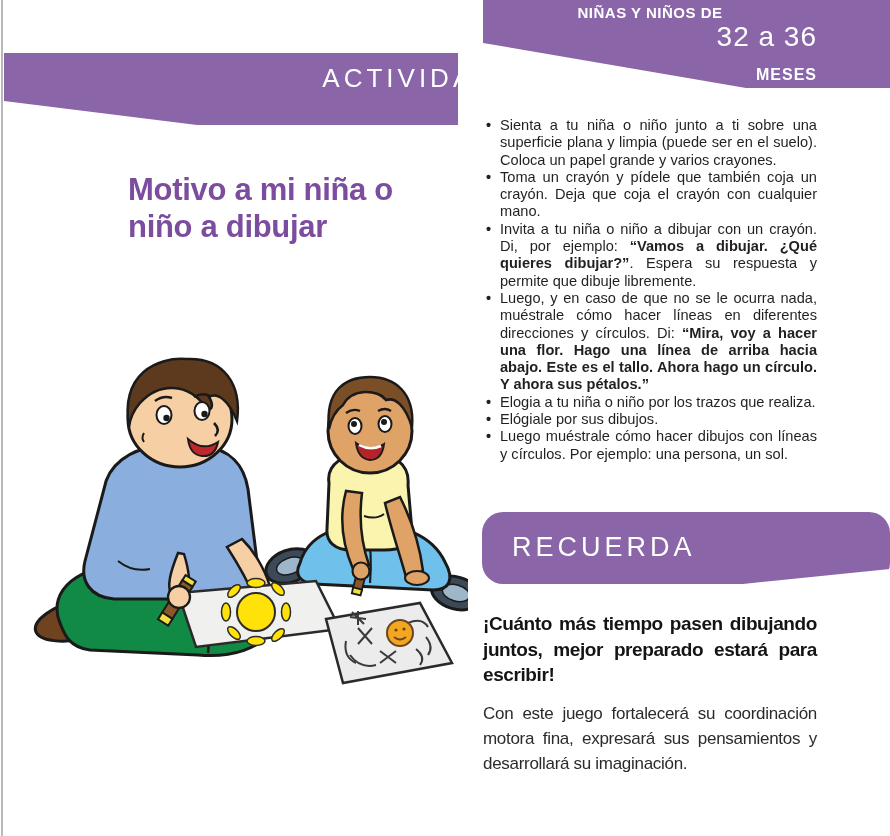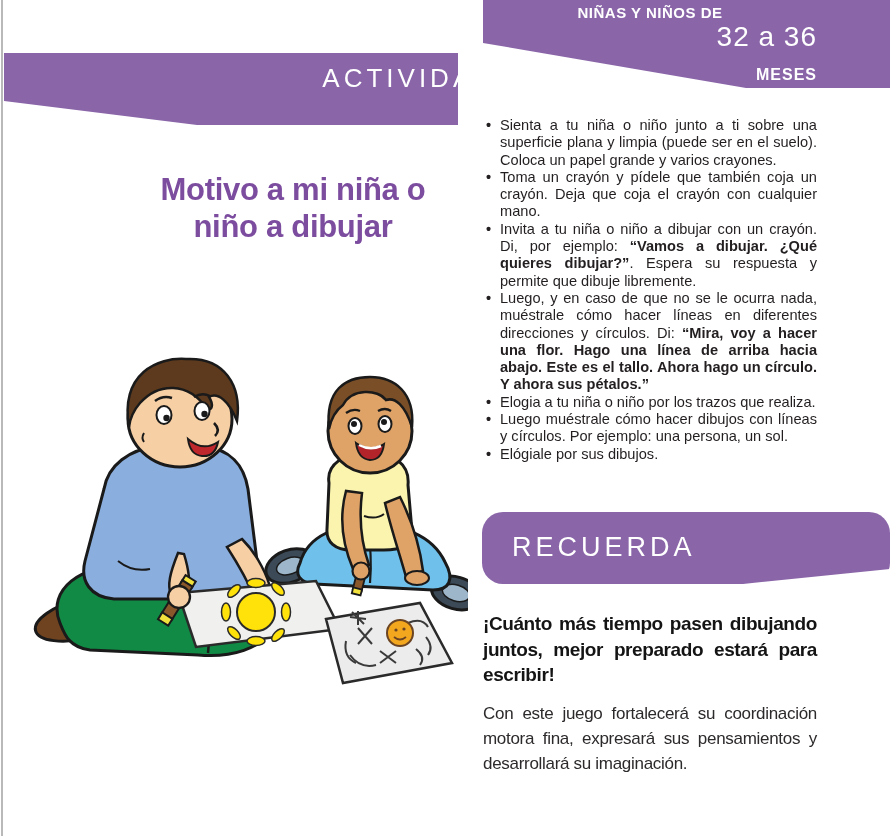--- a/index.html
+++ b/index.html
@@ -36,21 +36,21 @@
     clip-path:polygon(0 0,454px 0,454px 72px,193px 72px,0 48px);
   }
   .activity-banner .label{
     position:absolute;right:25px;top:10px;color:#fff;
     font-size:26px;font-weight:300;letter-spacing:4px;
   }
 
   
   .sheet-title{
     position:absolute;left:128px;top:150px;width:330px;
-    text-align:center;color:var(--purple-title);
+    text-align:left;color:var(--purple-title);
     font-size:31px;line-height:37px;font-weight:700;
     letter-spacing:-0.3px;
   }
 
   
   .instructions{
     position:absolute;left:483px;top:117px;width:334px;
     margin:0;padding:0;list-style:none;
     color:var(--ink);font-size:14.6px;line-height:17.3px;
     text-align:justify;
@@ -106,22 +106,22 @@
   </div>
 
   <h1 class="sheet-title">Motivo a mi niña o niño a dibujar</h1>
 
   <ul class="instructions" id="instruction-list">
       <li><span>Sienta a tu niña o niño junto a ti sobre una superficie plana y limpia (puede ser en el suelo). Coloca un papel grande y varios crayones.</span></li>
       <li><span>Toma un crayón y pídele que también coja un crayón. Deja que coja el crayón con cualquier mano.</span></li>
       <li><span>Invita a tu niña o niño a dibujar con un crayón. Di, por ejemplo: </span><b>“Vamos a dibujar. ¿Qué quieres dibujar?”</b><span>. Espera su respuesta y permite que dibuje libremente.</span></li>
       <li><span>Luego, y en caso de que no se le ocurra nada, muéstrale cómo hacer líneas en diferentes direcciones y círculos. Di: </span><b>“Mira, voy a hacer una flor. Hago una línea de arriba hacia abajo. Este es el tallo. Ahora hago un círculo. Y ahora sus pétalos.”</b></li>
       <li><span>Elogia a tu niña o niño por los trazos que realiza.</span></li>
+      <li><span>Elógiale por sus dibujos.</span></li>
       <li><span>Luego muéstrale cómo hacer dibujos con líneas y círculos. Por ejemplo: una persona, un sol.</span></li>
-      <li><span>Elógiale por sus dibujos.</span></li>
     </ul>
 
   <div class="recuerda-banner">
     <span class="label">RECUERDA</span>
   </div>
 
   <p class="reminder-highlight">¡Cuánto más tiempo pasen dibujando juntos, mejor preparado estará para escribir!</p>
   <p class="reminder-body">Con este juego fortalecerá su coordinación motora fina, expresará sus pensamientos y desarrollará su imaginación.</p>
 
   <svg class="illustration" viewBox="0 0 440 380" aria-hidden="true">

